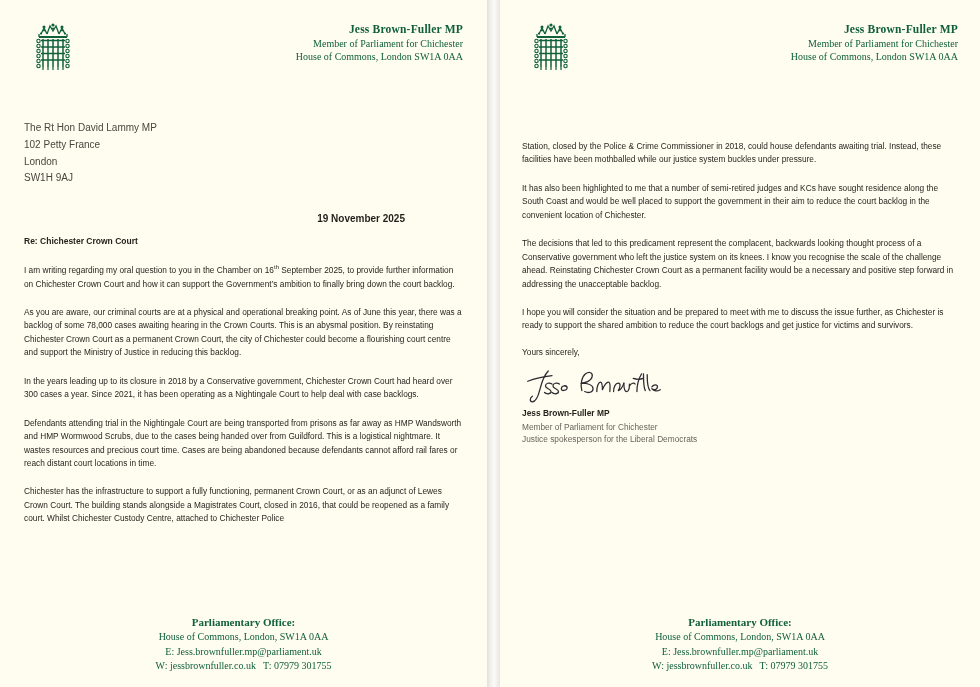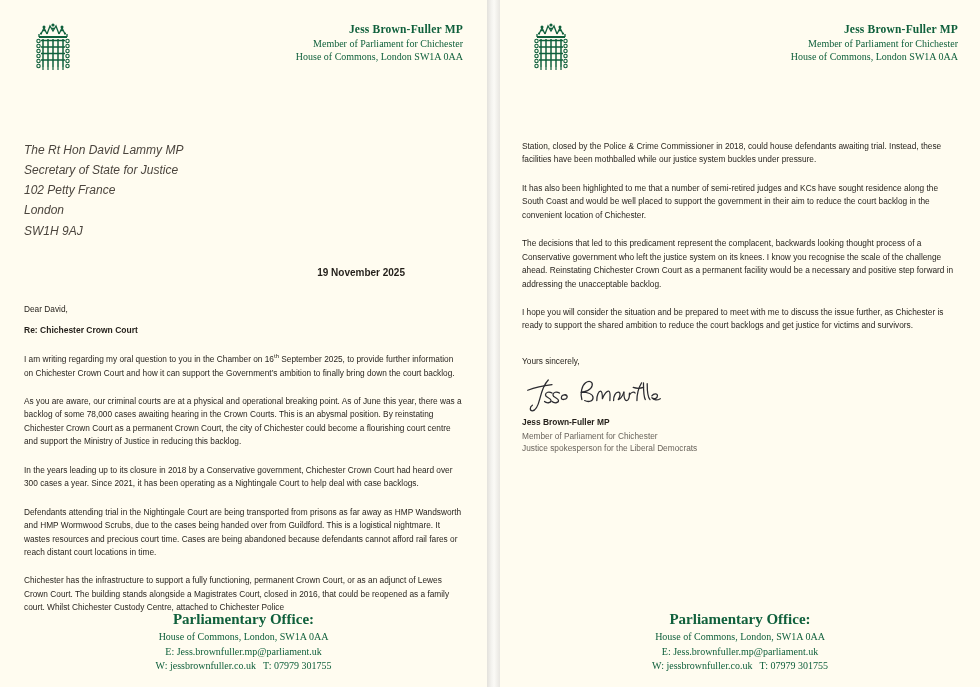--- a/index.html
+++ b/index.html
@@ -65,25 +65,24 @@
     font-size: 10px;
   }
 
   
   .letter-body {
     color: #231f1a;
     font-size: 8.3px;
     line-height: 1.62;
   }
   .address-block {
-    margin-top: 48px;
+    margin-top: 28px;
     color: #4b453e;
-    font-size: 12px;
+    font-size: 10px;
     line-height: 1.68;
-    font-style: italic;
   }
   .cc-line {
     margin-top: 16px;
     color: #4b453e;
     font-size: 8.3px;
   }
   .date-line {
     margin-top: 24px;
     text-align: right;
     font-weight: bold;
@@ -99,21 +98,21 @@
   }
   .para {
     margin-top: 15px;
     text-align: left;
   }
   .page-right .para:first-child { margin-top: 0; }
   sup { font-size: 72%; vertical-align: super; line-height: 0; }
 
   .right-body { padding-top: 48px; }
 
-  .signoff { margin-top: 22px; font-size: 8.3px; }
+  .signoff { margin-top: 13px; font-size: 8.3px; }
   .signature { margin-top: 6px; height: 40px; margin-left: 2px; }
   .sig-name {
     font-weight: bold;
     font-size: 8.4px;
     color: #231f1a;
     margin-top: 2px;
   }
   .sig-role {
     font-size: 8.3px;
     color: #6a645c;
@@ -124,21 +123,21 @@
   .footer {
     position: absolute;
     left: 0;
     right: 0;
     bottom: 14px;
     text-align: center;
     font-family: "Liberation Serif", serif;
     color: #10603c;
     line-height: 1.42;
   }
-  .footer-title { font-weight: bold; font-size: 15px; }
+  .footer-title { font-weight: bold; font-size: 11px; }
   .footer-line { font-size: 10px; }
   .footer-line .sep { display: inline-block; width: 7px; }
 </style>
 </head>
 <body>
 
 <div class="spread">
 
   <div class="page page-left">
 
@@ -193,30 +192,28 @@
         <div class="head-name">Jess Brown-Fuller MP</div>
         <div class="head-sub">Member of Parliament for Chichester</div>
         <div class="head-sub">House of Commons, London SW1A 0AA</div>
       </div>
     </div>
 
     <div class="letter-body">
 
       <div class="address-block">
         <div>The Rt Hon David Lammy MP</div>
-        <div>Secretary of State for Justice</div>
         <div>102 Petty France</div>
         <div>London</div>
         <div>SW1H 9AJ</div>
       </div>
 
 
       <div class="date-line">19 November 2025</div>
 
-      <div class="salutation">Dear David,</div>
 
       <div class="subject">Re: Chichester Crown Court</div>
 
       <p class="para"><span>I am writing regarding my oral question to you in the Chamber on 16</span><sup>th</sup><span> September 2025, to provide further information on Chichester Crown Court and how it can support the Government’s ambition to finally bring down the court backlog.</span></p>
 
       <p class="para">As you are aware, our criminal courts are at a physical and operational breaking point. As of June this year, there was a backlog of some 78,000 cases awaiting hearing in the Crown Courts. This is an abysmal position. By reinstating Chichester Crown Court as a permanent Crown Court, the city of Chichester could become a flourishing court centre and support the Ministry of Justice in reducing this backlog.</p>
       <p class="para">In the years leading up to its closure in 2018 by a Conservative government, Chichester Crown Court had heard over 300 cases a year. Since 2021, it has been operating as a Nightingale Court to help deal with case backlogs.</p>
       <p class="para">Defendants attending trial in the Nightingale Court are being transported from prisons as far away as HMP Wandsworth and HMP Wormwood Scrubs, due to the cases being handed over from Guildford. This is a logistical nightmare. It wastes resources and precious court time. Cases are being abandoned because defendants cannot afford rail fares or reach distant court locations in time.</p>
       <p class="para">Chichester has the infrastructure to support a fully functioning, permanent Crown Court, or as an adjunct of Lewes Crown Court. The building stands alongside a Magistrates Court, closed in 2016, that could be reopened as a family court. Whilst Chichester Custody Centre, attached to Chichester Police</p>
     </div>

